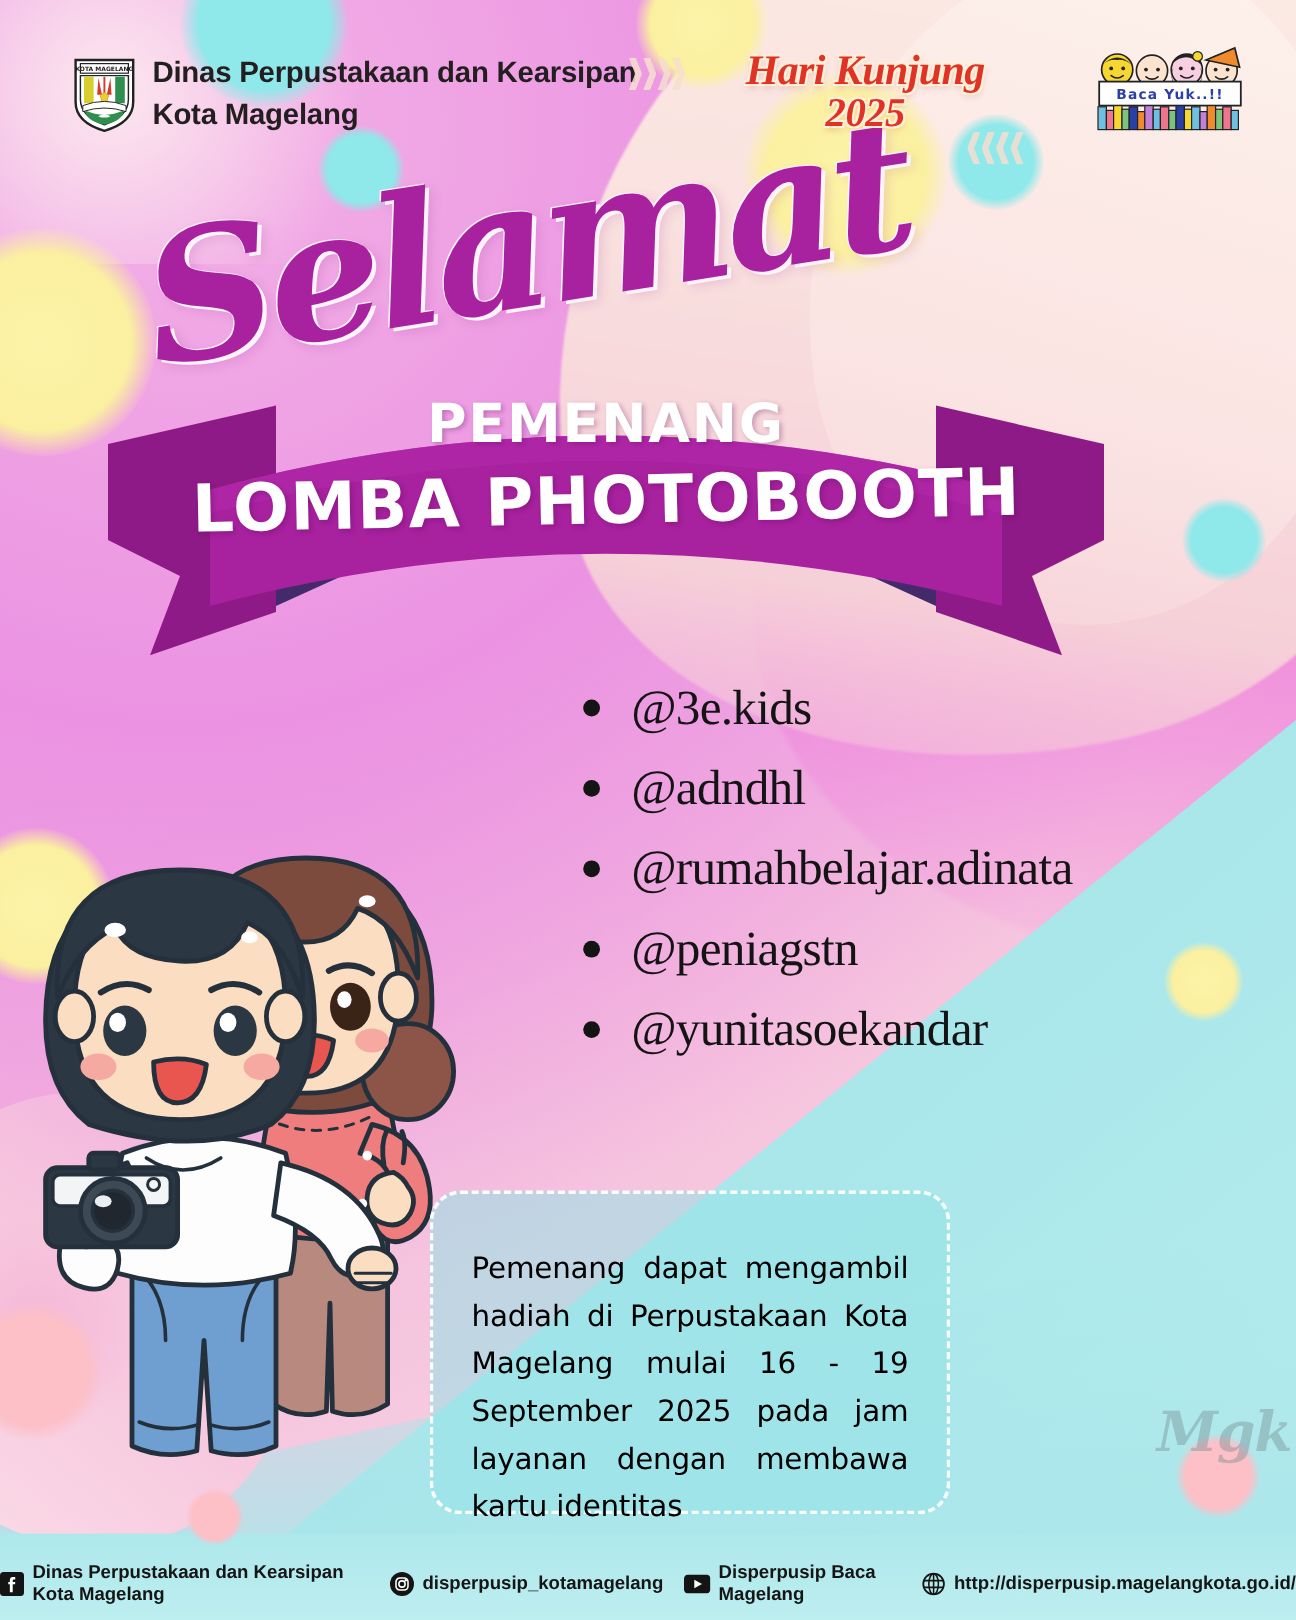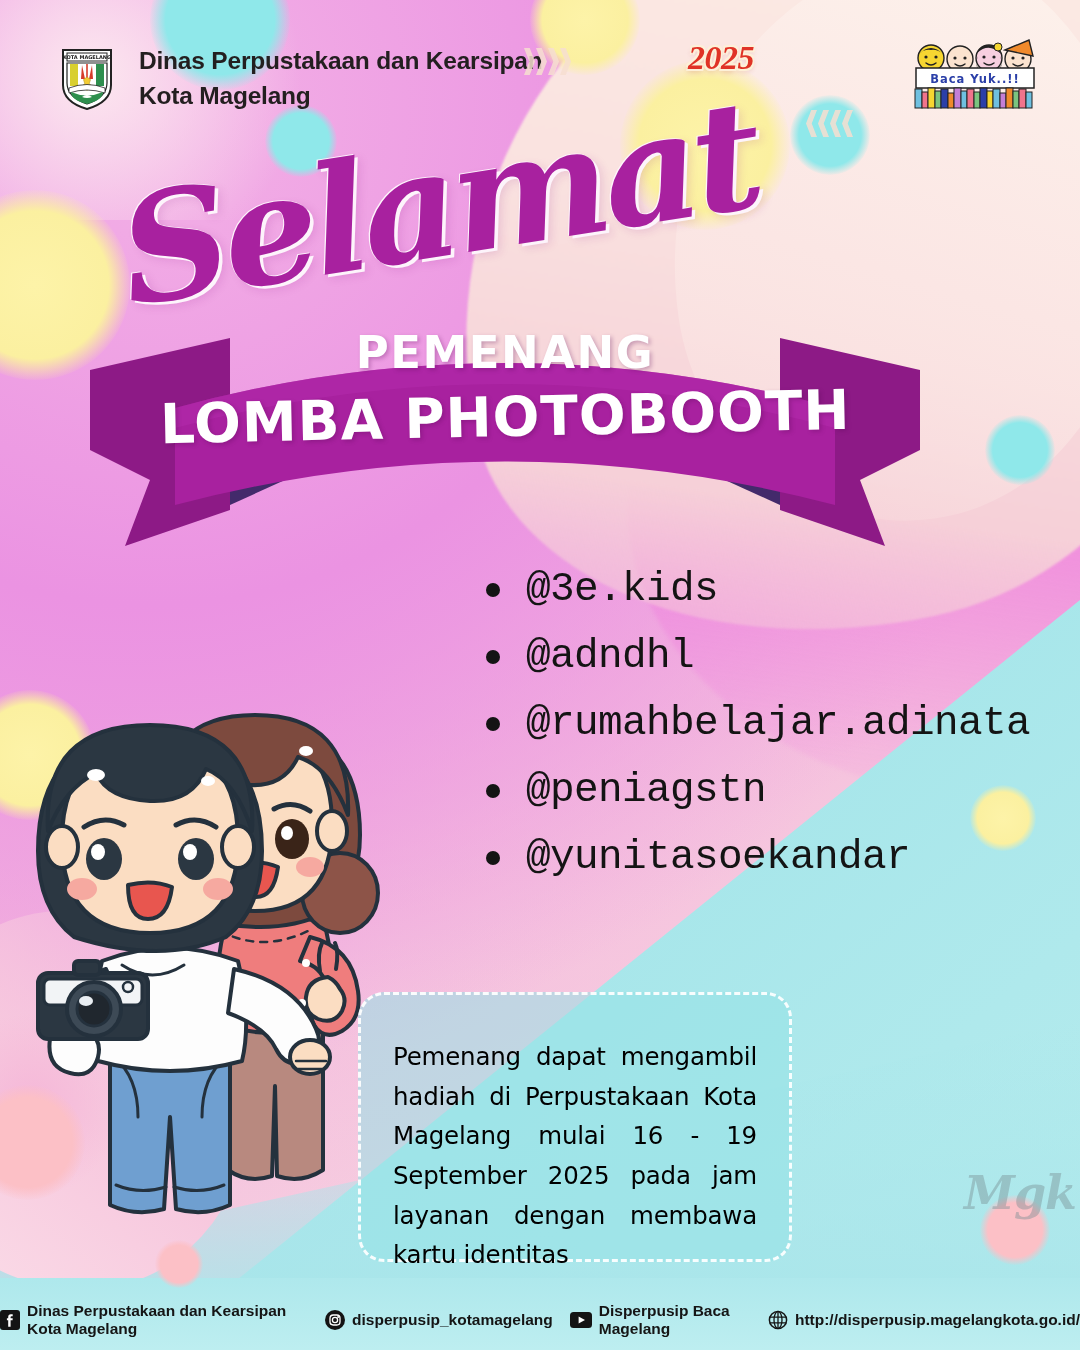--- a/index.html
+++ b/index.html
@@ -83,21 +83,21 @@
   }
 
   
   .dot{ position:absolute; border-radius:50%; }
   .dot.yellow{ background:radial-gradient(circle,#fdf3a8 0%,#fbf0a0 55%, rgba(251,240,160,0) 72%); }
   .dot.teal  { background:radial-gradient(circle,#8fe8ea 0%,#8fe8ea 55%, rgba(143,232,234,0) 72%); }
   .dot.peach { background:radial-gradient(circle,#fcc0c6 0%,#fcc0c6 55%, rgba(252,192,198,0) 72%); }
 
   
   .header{ position:absolute; top:0; left:0; right:0; height:140px; z-index:30; }
-  .brand{ position:absolute; left:60px; top:44px; display:flex; align-items:center; gap:25px; }
+  .brand{ position:absolute; left:60px; top:44px; display:flex; align-items:center; gap:13px; }
   .crest{ width:54px; height:64px; flex:none; }
   .brand-text{
     font-size:24.5px; font-weight:bold; color:#231f20; line-height:1.42;
     letter-spacing:-.2px;
   }
 
   .zig{ position:absolute; display:flex; gap:1px; }
   .zig span{
     display:block; width:11px; height:27px;
     background:#f6ded0;
@@ -156,21 +156,21 @@
   .rb-line2{ font-size:55px; letter-spacing:1px; margin-top:6px; transform:rotate(-1.2deg); }
 
   
   .winners{
     position:absolute; left:486px; top:556px; z-index:25;
     list-style:none;
   }
   .winners li{
     display:flex; align-items:center; gap:26px;
     color:#141414;
-    font-family:Liberation Mono, monospace;
+    font-family:Liberation Serif, serif;
     font-size:41px; line-height:1;
     height:67px;
     letter-spacing:-.6px;
   }
   .winners .bullet{
     width:14px; height:14px; border-radius:50%; background:#141414; flex:none;
   }
 
   
   .infobox{
@@ -271,20 +271,21 @@
         <span></span>
     </div>
     <div class="zig z2">
       <span></span>
         <span></span>
         <span></span>
         <span></span>
     </div>
 
     <div class="hk">
+      <div>Hari Kunjung</div>
       <div class="yr">2025</div>
     </div>
 
     <svg class="bacayuk" viewBox="0 0 140 78">
 
       <g stroke="#222" stroke-width="1.4">
         <circle cx="26" cy="22" r="13" fill="#f6d631"></circle>
         <circle cx="55" cy="23" r="13" fill="#fbe3cf"></circle>
         <circle cx="84" cy="22" r="13" fill="#f7cfe0"></circle>
         <circle cx="113" cy="23" r="13" fill="#fbe3cf"></circle>

